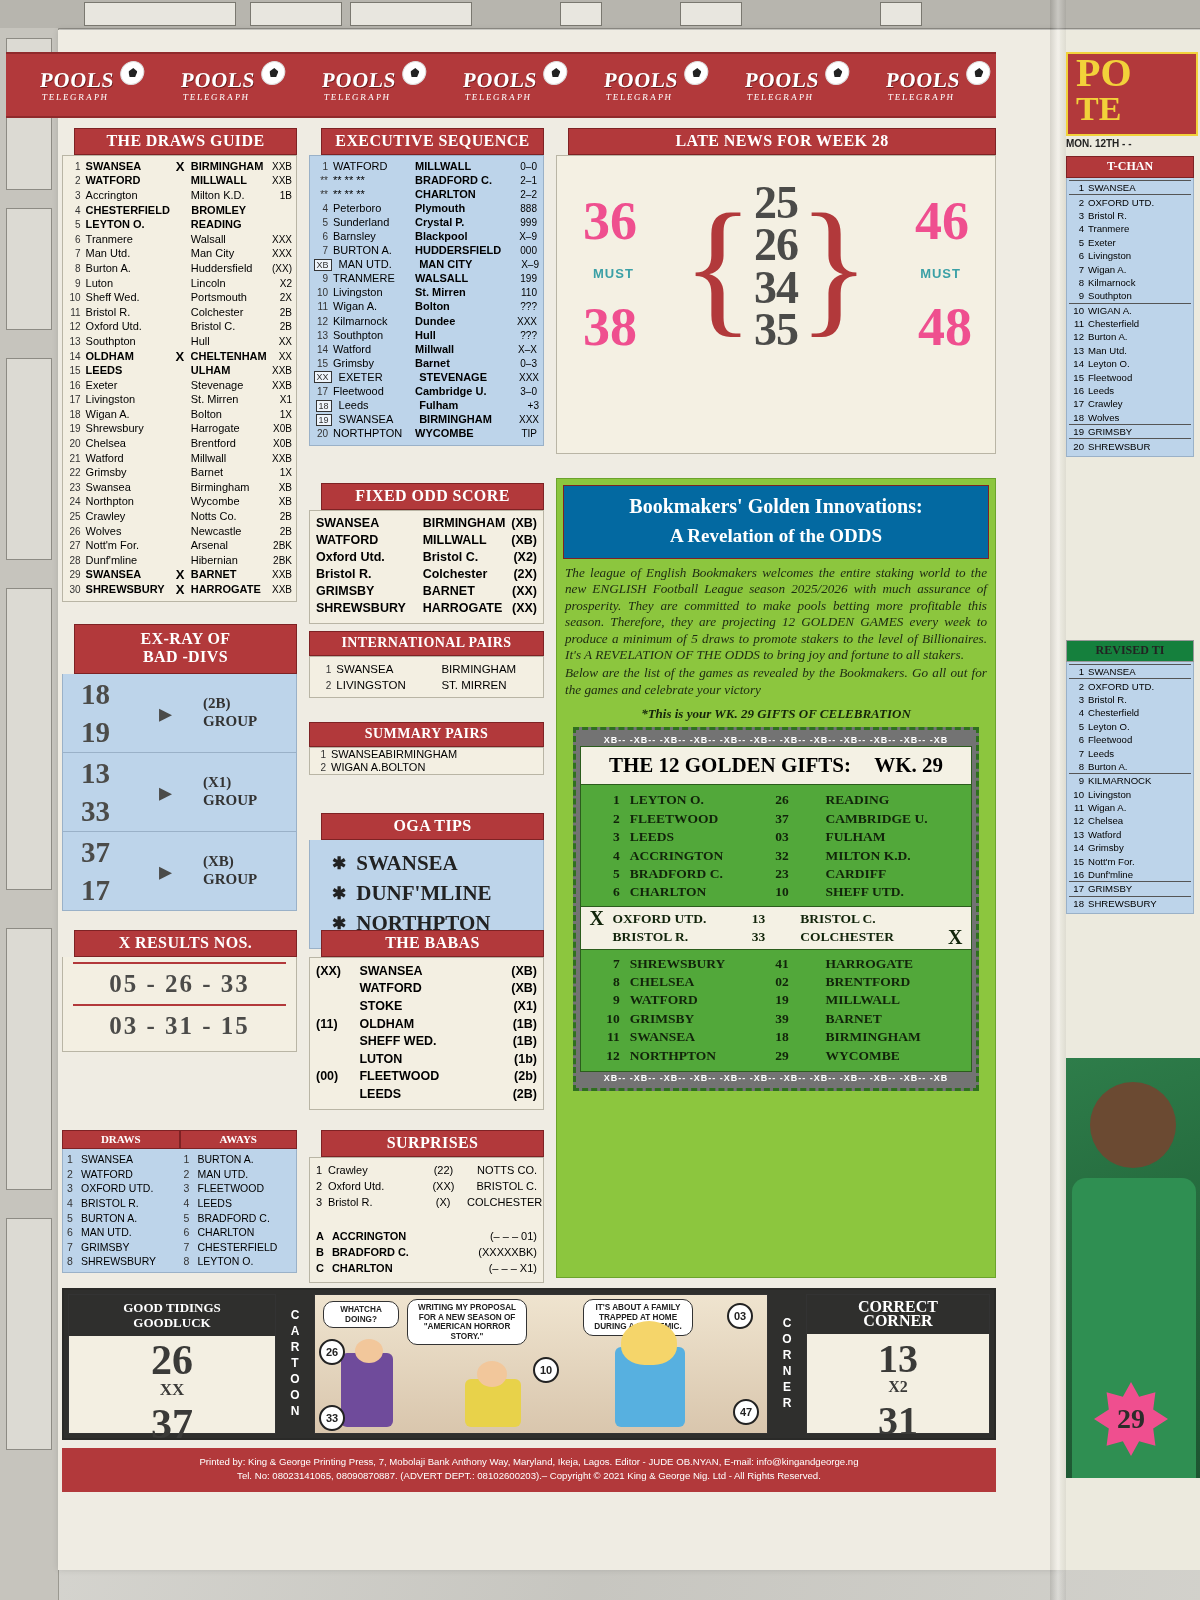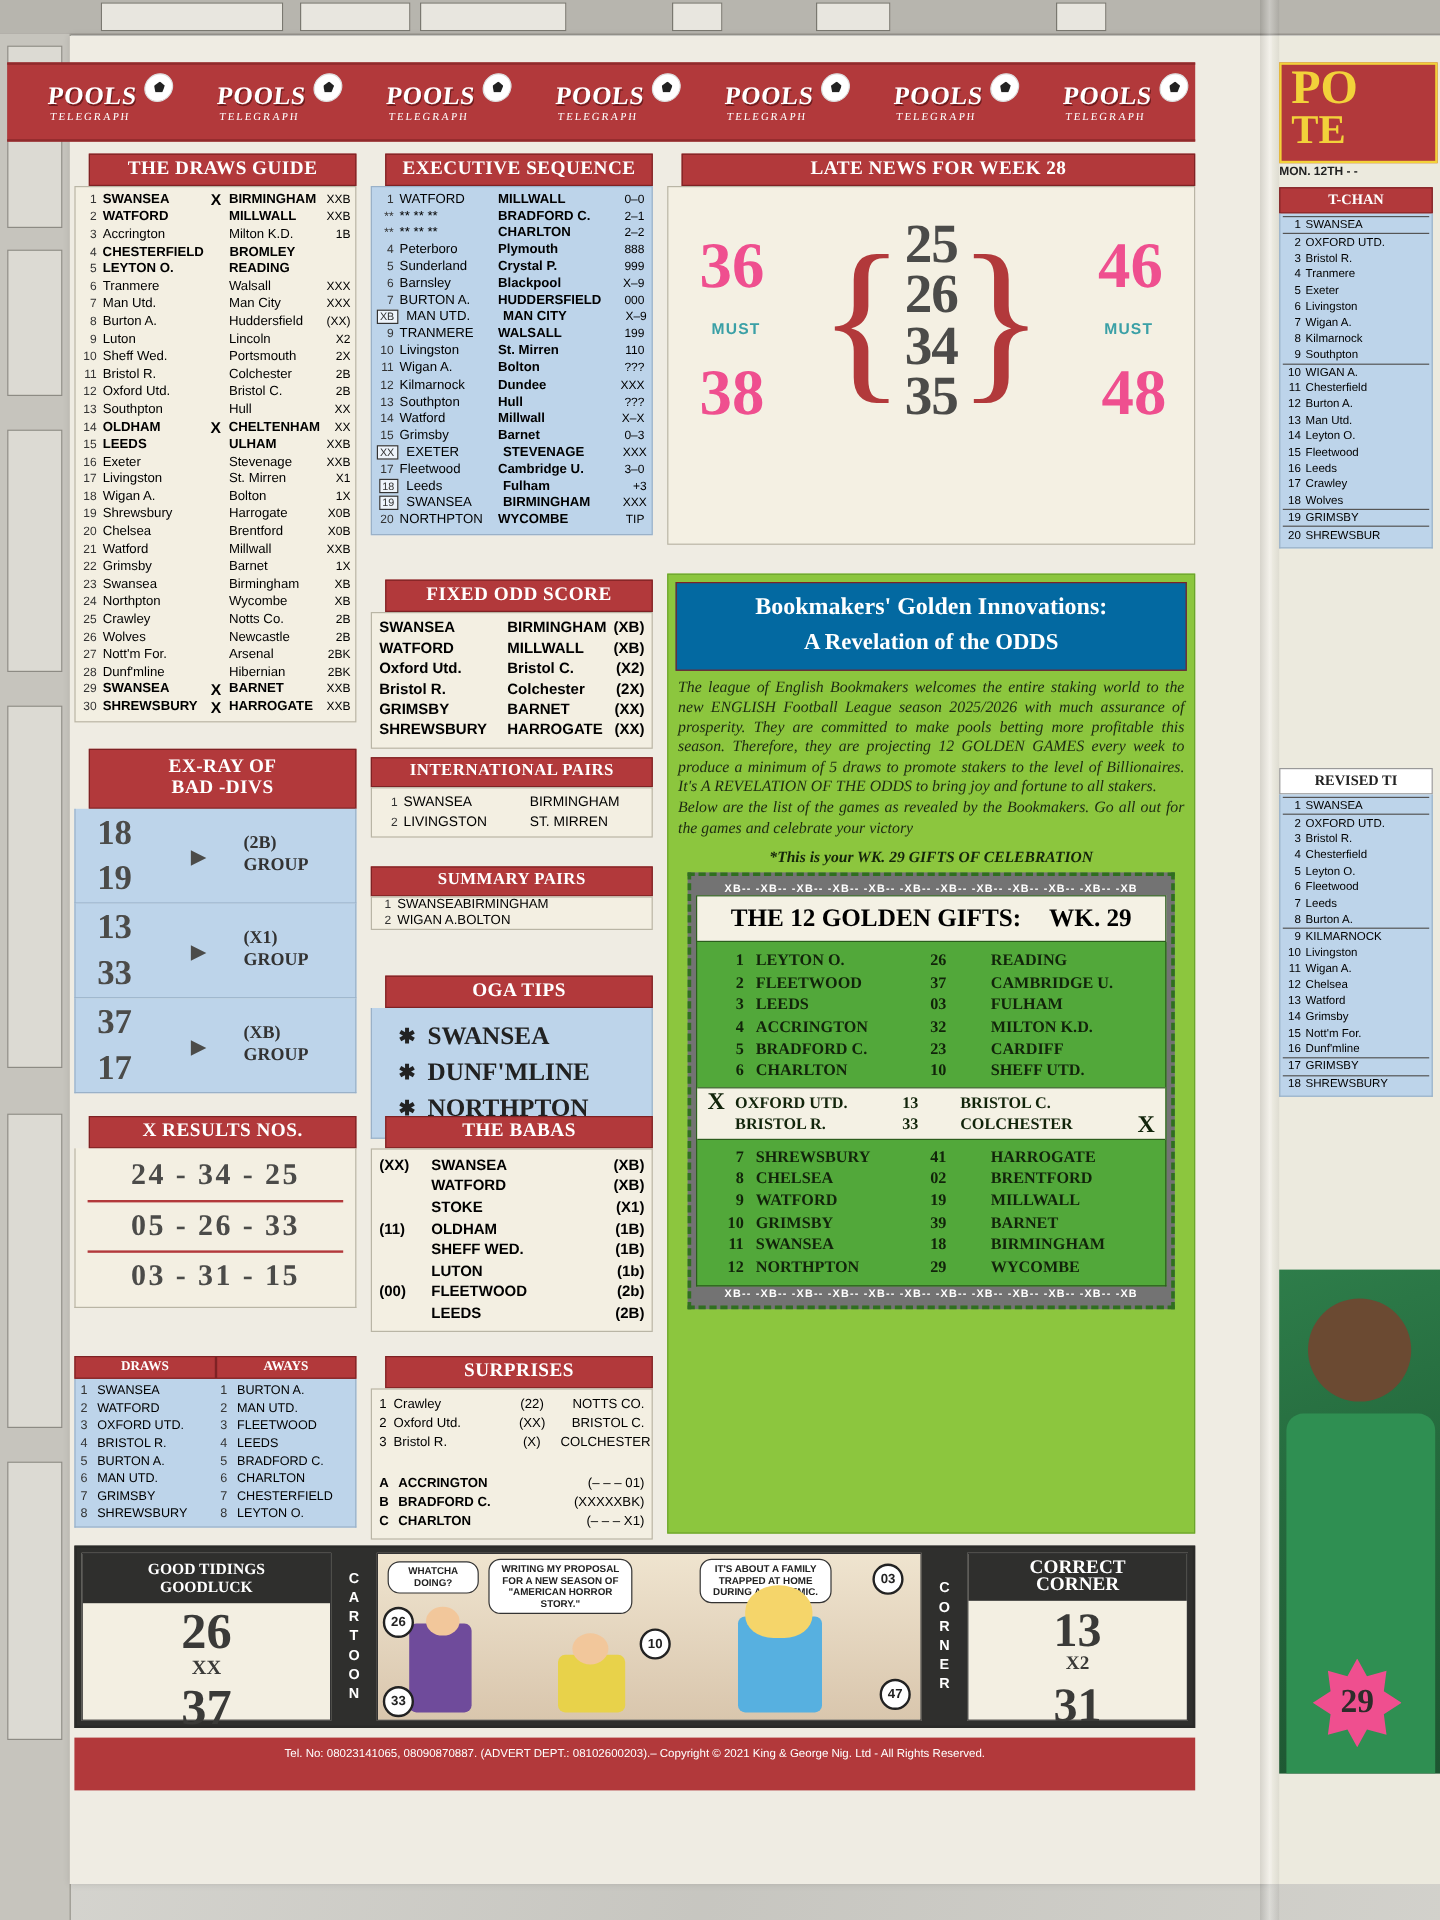--- a/index.html
+++ b/index.html
@@ -802,21 +802,20 @@
         <div class="oga-item">
           <span class="star">✱</span>
           <span>NORTHPTON</span>
         </div>
       </div>
   </div>
 
   <div class="panel" id="xres">
     <div class="hdr md">X RESULTS NOS.</div>
     <div class="box" id="xr-box">
-        <div class="xr-line">24 - 34 - 25</div>
         <div class="xr-sep"></div>
         <div class="xr-line">05 - 26 - 33</div>
         <div class="xr-sep"></div>
         <div class="xr-line">03 - 31 - 15</div>
       </div>
   </div>
 
   <div class="panel" id="babas">
     <div class="hdr md">THE BABAS</div>
     <div class="body-cream list" id="bb-list">
@@ -1128,20 +1127,21 @@
         <div>CORRECT</div>
         <div>CORNER</div>
       </div>
       <div class="c-n">13</div>
       <div class="c-x">X2</div>
       <div class="c-n">31</div>
     </div>
   </div>
 
   <div class="panel" id="footer">
+    <div>Printed by: King &amp; George Printing Press, 7, Mobolaji Bank Anthony Way, Maryland, Ikeja, Lagos.  Editor - JUDE OB.NYAN,  E-mail: info@kingandgeorge.ng</div>
     <div>Tel. No: 08023141065, 08090870887. (ADVERT DEPT.: 08102600203).– Copyright © 2021 King &amp; George Nig. Ltd - All Rights Reserved.</div>
   </div>
 
   <div class="rightcol">
     <div class="rc-mast">
       <div class="w1">PO</div>
       <div class="w2">TE</div>
     </div>
     <div class="rc-date">MON. 12TH - -</div>
     <div style="position:absolute;left:6px;top:126px;width:128px;">
@@ -1223,21 +1223,21 @@
             <span class="n">19</span>
             <span>GRIMSBY</span>
           </div>
           <div class="rc-row rc-ul">
             <span class="n">20</span>
             <span>SHREWSBUR</span>
           </div>
         </div>
     </div>
     <div style="position:absolute;left:6px;top:610px;width:128px;">
-      <div class="rc-hdr" style="background:#ffffff;color:#222;border-color:#999;">REVISED TI</div>
+      <div class="rc-hdr" style="background:#15803d;color:#222;border-color:#999;">REVISED TI</div>
       <div class="rc-list" id="rc-r">
           <div class="rc-row rc-ul">
             <span class="n">1</span>
             <span>SWANSEA</span>
           </div>
           <div class="rc-row rc-ul">
             <span class="n">2</span>
             <span>OXFORD UTD.</span>
           </div>
           <div class="rc-row">

